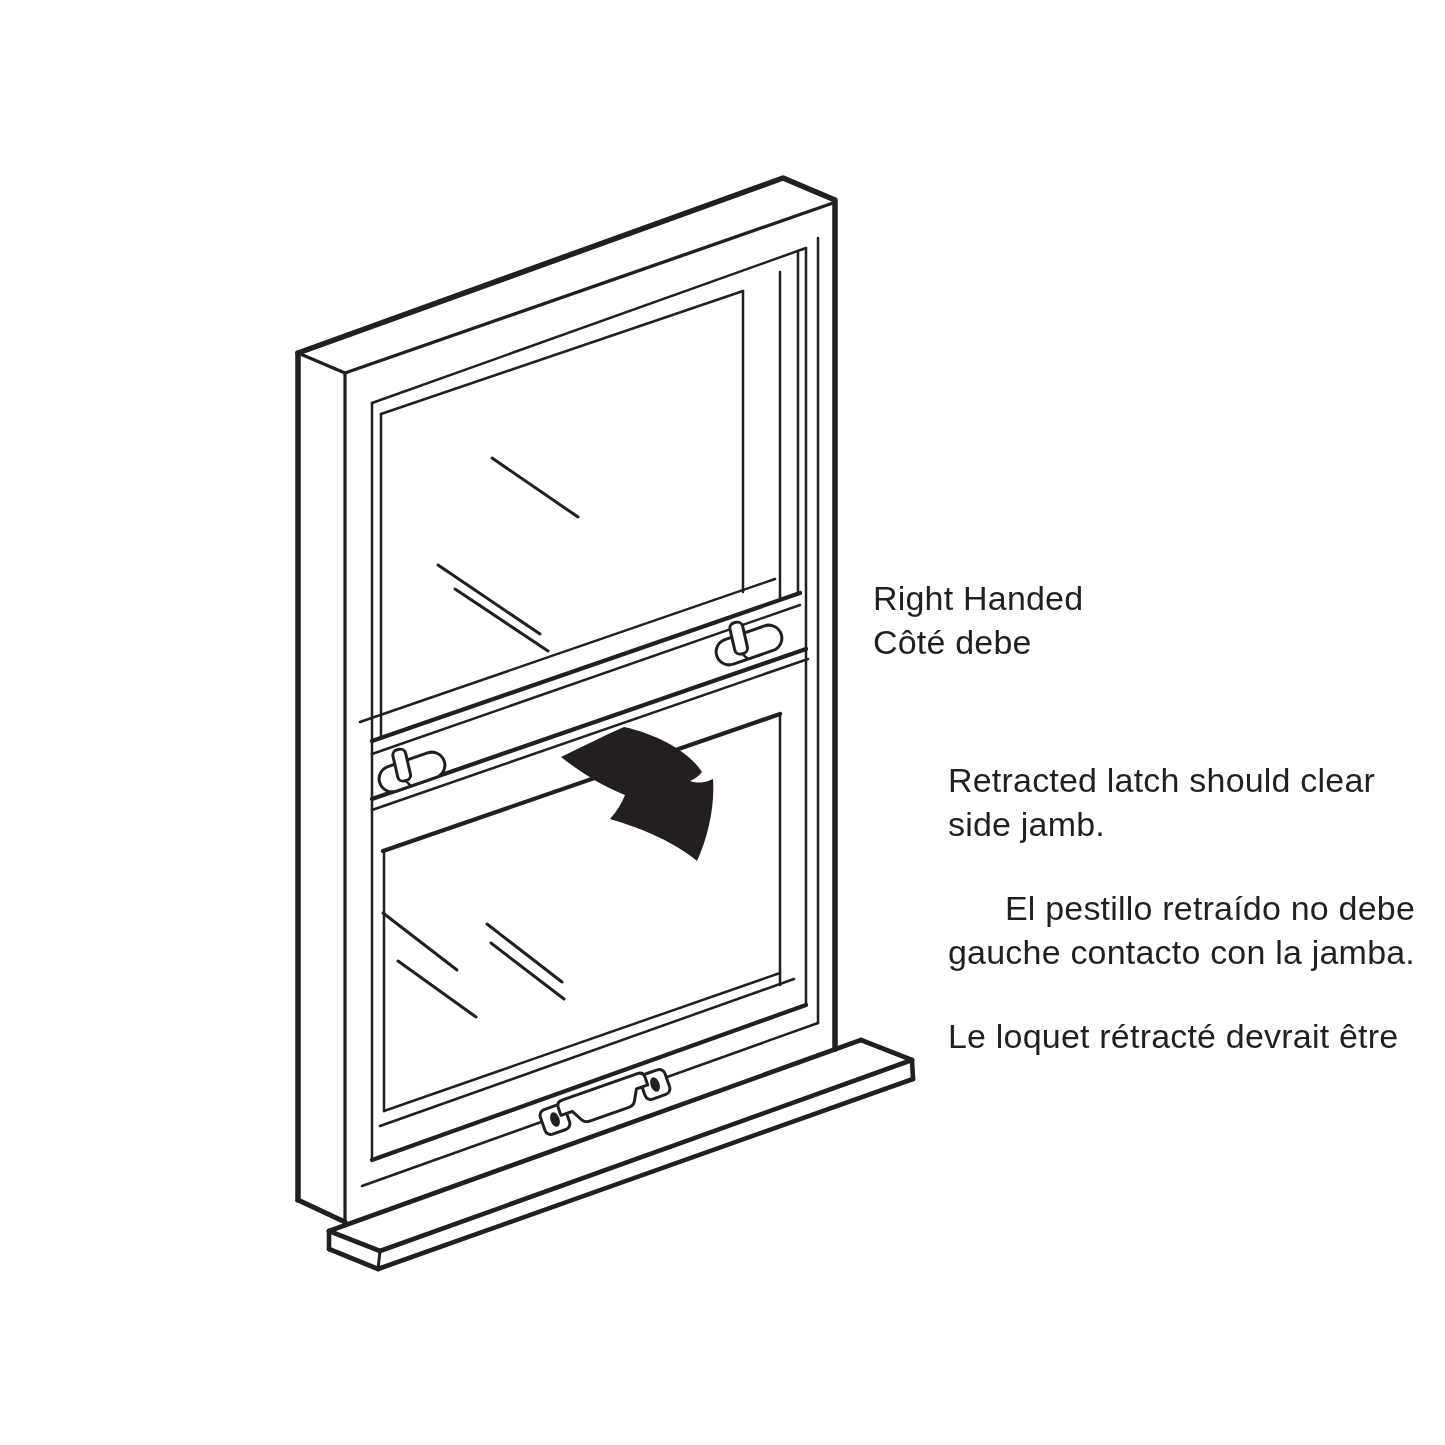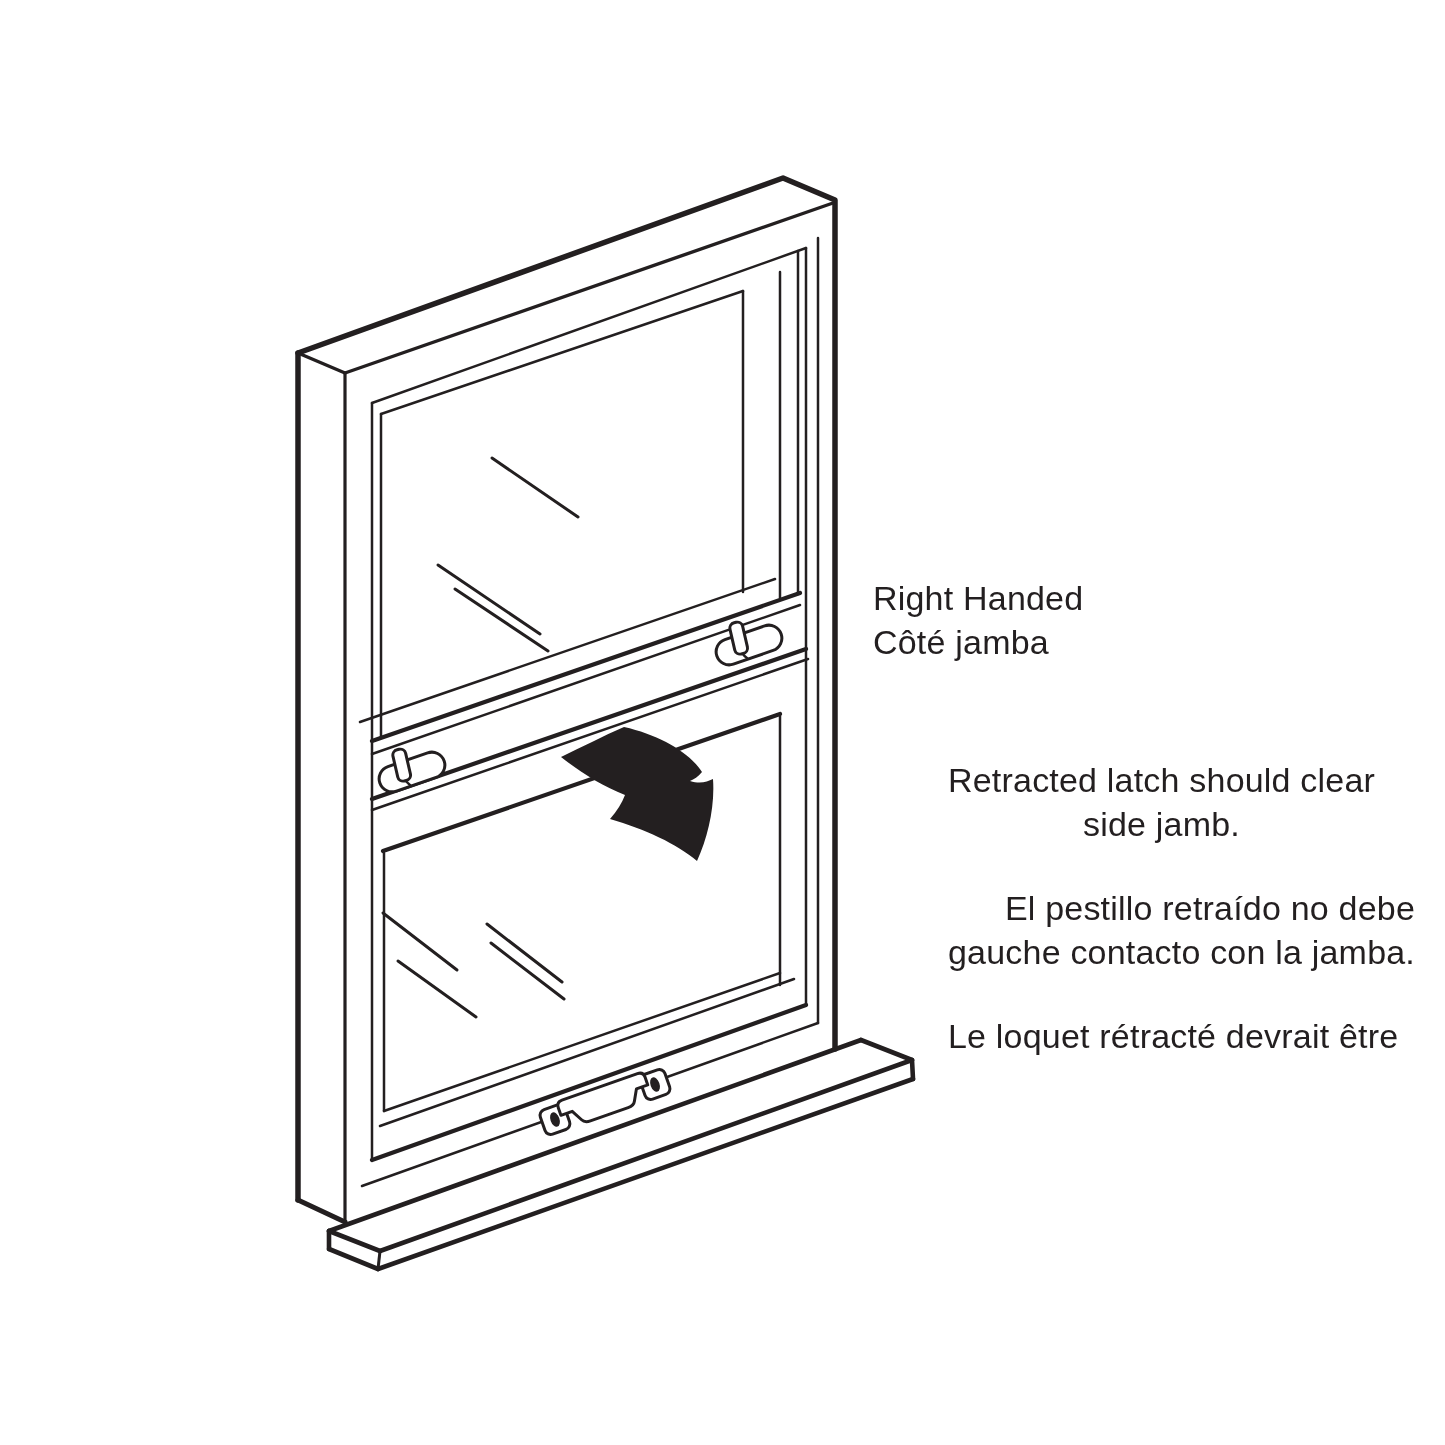--- a/index.html
+++ b/index.html
@@ -24,21 +24,21 @@
   .label-block {
     position: absolute;
     font-size: 34px;
     line-height: 44px;
     font-weight: 400;
     letter-spacing: 0.2px;
     white-space: nowrap;
   }
   .label-left   { left: 5px;   top: 736px; }
   .label-right  { left: 873px; top: 576px; }
-  .note-en      { left: 948px; top: 758px; text-align: center; }
+  .note-en      { left: 948px; top: 758px; }
   .note-es      { left: 948px; top: 886px; text-align: right; }
   .note-fr      { left: 948px; top: 1014px; }
 </style>
 </head>
 <body>
 
 <div class="canvas">
 
   <svg class="diagram-svg" width="1445" height="1445" viewBox="0 0 1445 1445">
 
@@ -142,21 +142,21 @@
       <ellipse cx="-53" cy="0" rx="4.5" ry="7.5" fill="#231f20" stroke="none"></ellipse>
       <ellipse cx="53" cy="0" rx="4.5" ry="7.5" fill="#231f20" stroke="none"></ellipse>
       <path fill="#ffffff" stroke-width="3" d="M -46,-10 Q -46,-16 -40,-16 L 40,-16 Q 46,-16 46,-10 L 46,-2 L 34,-2
                L 28,9 Q 26,13 20,13 L -20,13 Q -26,13 -28,9 L -34,-2 L -46,-2 Z"></path>
     </g>
   </svg>
 
 
   <div class="label-block label-right">
     <div>Right Handed</div>
-    <div>Côté jamba</div>
+    <div>Côté debe</div>
   </div>
 
   <div class="label-block note-en">
     <div>Retracted latch should clear</div>
     <div>side jamb.</div>
   </div>
 
   <div class="label-block note-es">
     <div>El pestillo retraído no debe</div>
     <div>gauche contacto con la jamba.</div>

